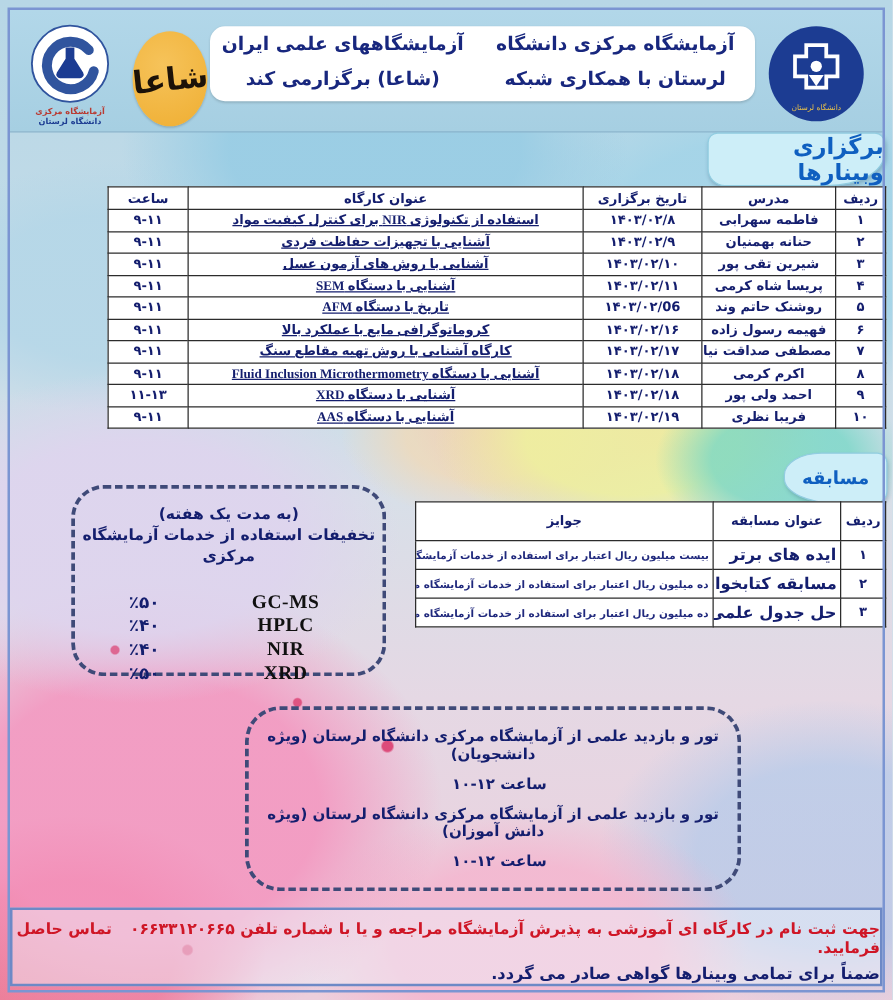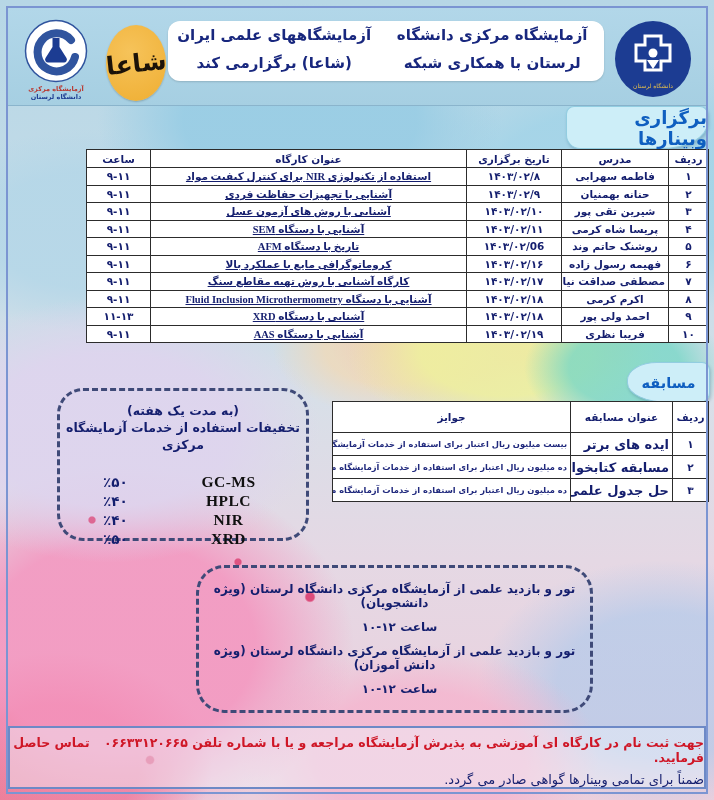--- a/index.html
+++ b/index.html
@@ -81,21 +81,21 @@
   
   .tour{position:absolute;left:196px;top:565px;width:397px;height:148px;border:3px dashed #3f4a78;
     border-radius:28px;box-sizing:border-box;display:flex;flex-direction:column;justify-content:space-evenly;
     text-align:center;color:#141e6e;font-weight:bold;font-size:12px;padding:4px 8px;}
   .tour .ltr{display:inline-block;}
 
   
   .footer{position:absolute;left:8px;top:726px;width:698px;height:63px;box-sizing:border-box;
     background:rgba(240,246,252,.45);border:2px solid #6d89c6;}
   .footer .f1{margin-top:7px;color:#cf1626;font-weight:bold;font-size:12.5px;}
-  .footer .f2{margin-top:7px;color:#141e6e;font-weight:normal;font-size:13px;}
+  .footer .f2{margin-top:7px;color:#141e6e;font-weight:bold;font-size:13px;}
 </style>
 </head>
 <body>
 
 <div class="poster">
 
   <div class="banner">
     <svg class="logo-right" viewBox="0 0 78 78">
       <circle cx="39" cy="39" r="38" fill="#1c3c92"></circle>
       <path d="M31 16 h16 v9 h9 v16 h-9 v9 h-16 v-9 h-9 v-16 h9 z" stroke="#ffffff" stroke-width="3" fill="none"></path>

